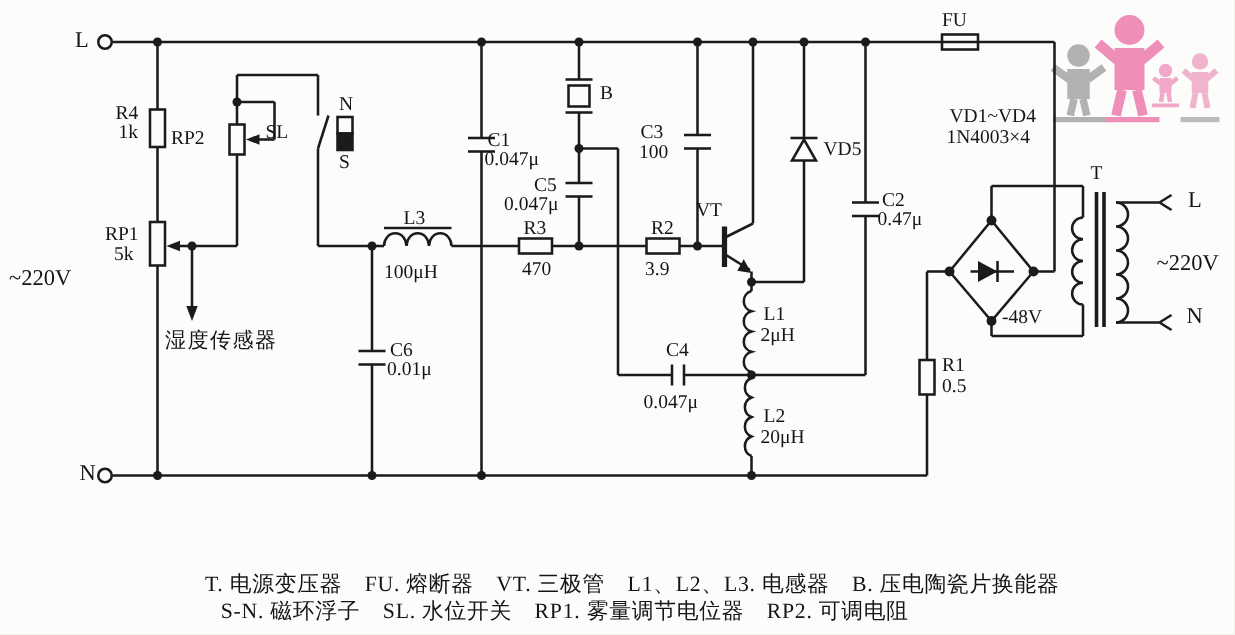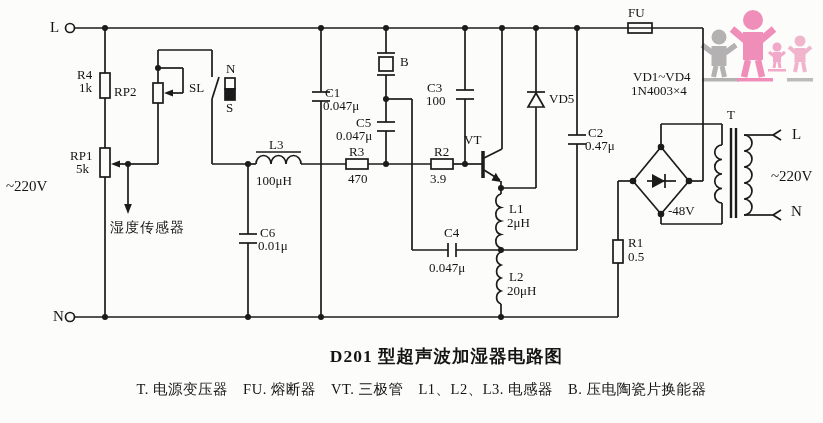--- a/index.html
+++ b/index.html
@@ -292,21 +292,21 @@
   </g>
 </svg>
 
   <div class="lbl big" style="left:50px;top:20px">L</div>
   <div class="lbl big" style="left:6px;top:179px">~220V</div>
   <div class="lbl big" style="left:53px;top:309px">N</div>
 
   <div class="lbl" style="left:77px;top:68px">R4</div>
   <div class="lbl" style="left:79px;top:81px">1k</div>
   <div class="lbl" style="left:114px;top:85px">RP2</div>
-  <div class="lbl" style="left:189px;top:81px">SL</div>
+  <div class="lbl" style="left:177px;top:81px">SL</div>
   <div class="lbl" style="left:226px;top:62px">N</div>
   <div class="lbl" style="left:226px;top:101px">S</div>
   <div class="lbl" style="left:70px;top:149px">RP1</div>
   <div class="lbl" style="left:76px;top:162px">5k</div>
   <div class="lbl cjk" style="left:110px;top:221px">湿度传感器</div>
 
   <div class="lbl" style="left:269px;top:138px">L3</div>
   <div class="lbl" style="left:256px;top:174px">100μH</div>
   <div class="lbl" style="left:260px;top:226px">C6</div>
   <div class="lbl" style="left:258px;top:239px">0.01μ</div>
@@ -342,15 +342,15 @@
   <div class="lbl" style="left:633px;top:70px">VD1~VD4</div>
   <div class="lbl" style="left:631px;top:84px">1N4003×4</div>
   <div class="lbl" style="left:668px;top:204px">-48V</div>
   <div class="lbl" style="left:727px;top:108px">T</div>
 
   <div class="lbl big" style="left:792px;top:127px">L</div>
   <div class="lbl big" style="left:771px;top:169px">~220V</div>
   <div class="lbl big" style="left:791px;top:204px">N</div>
 
 
-  <div class="title">D201 型超声波加湿器电路图</div>
   <div class="legend l1">T. 电源变压器　FU. 熔断器　VT. 三极管　L1、L2、L3. 电感器　B. 压电陶瓷片换能器</div>
+  <div class="legend l2">S-N. 磁环浮子　SL. 水位开关　RP1. 雾量调节电位器　RP2. 可调电阻</div>
 </div>
 
 </body></html>

